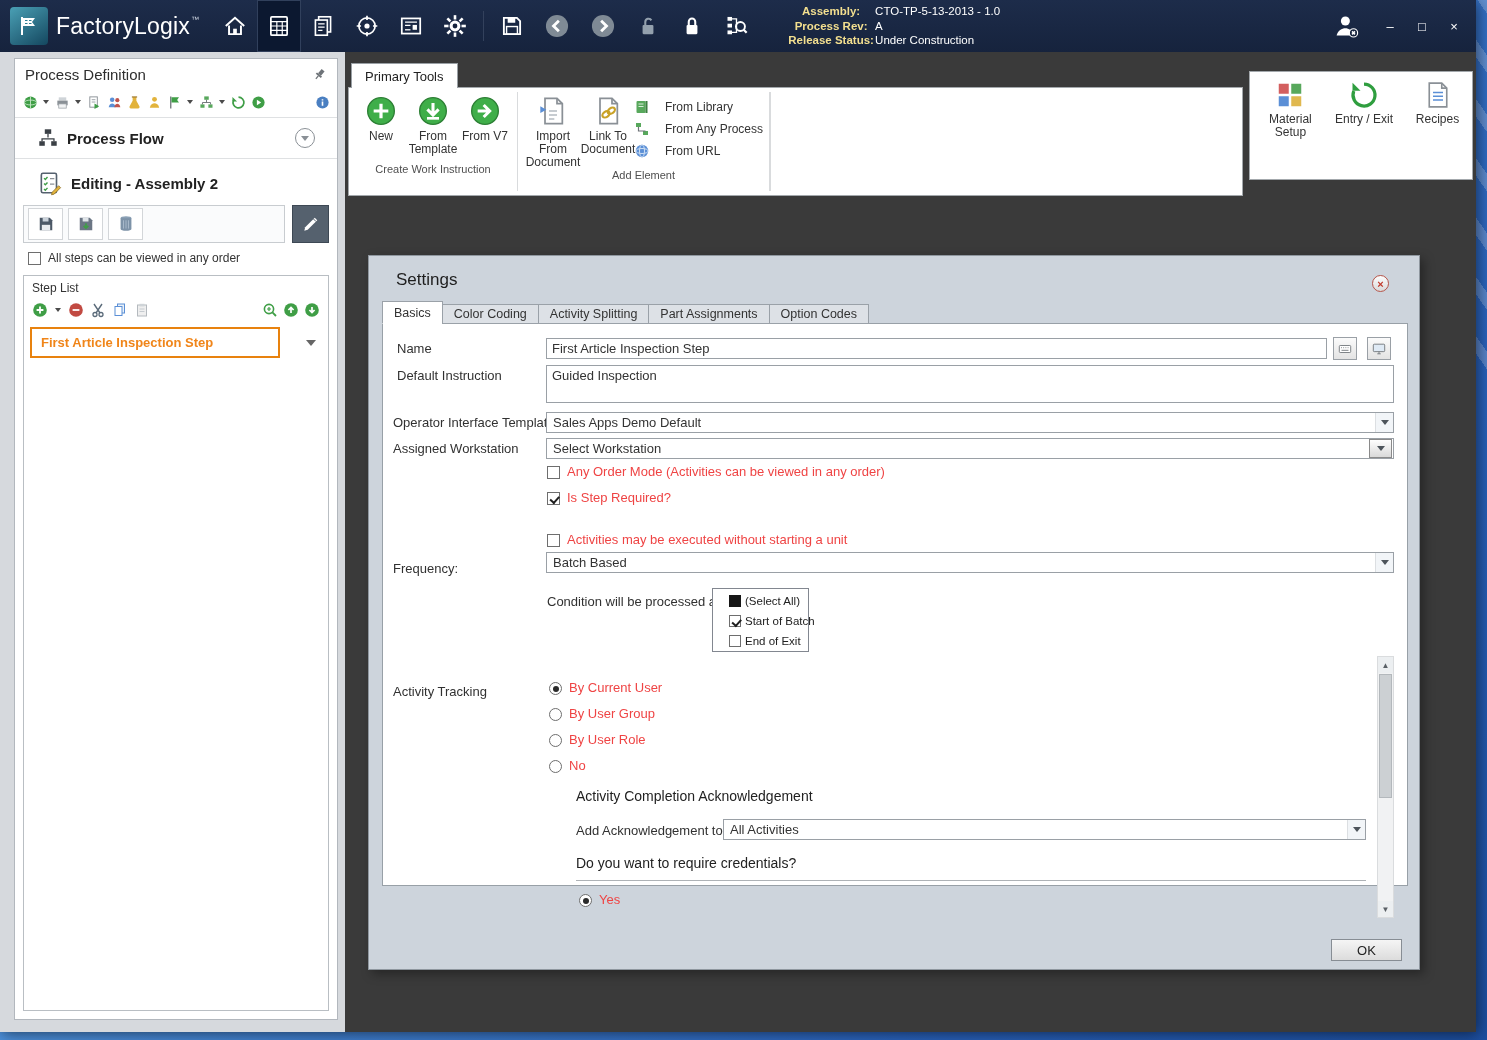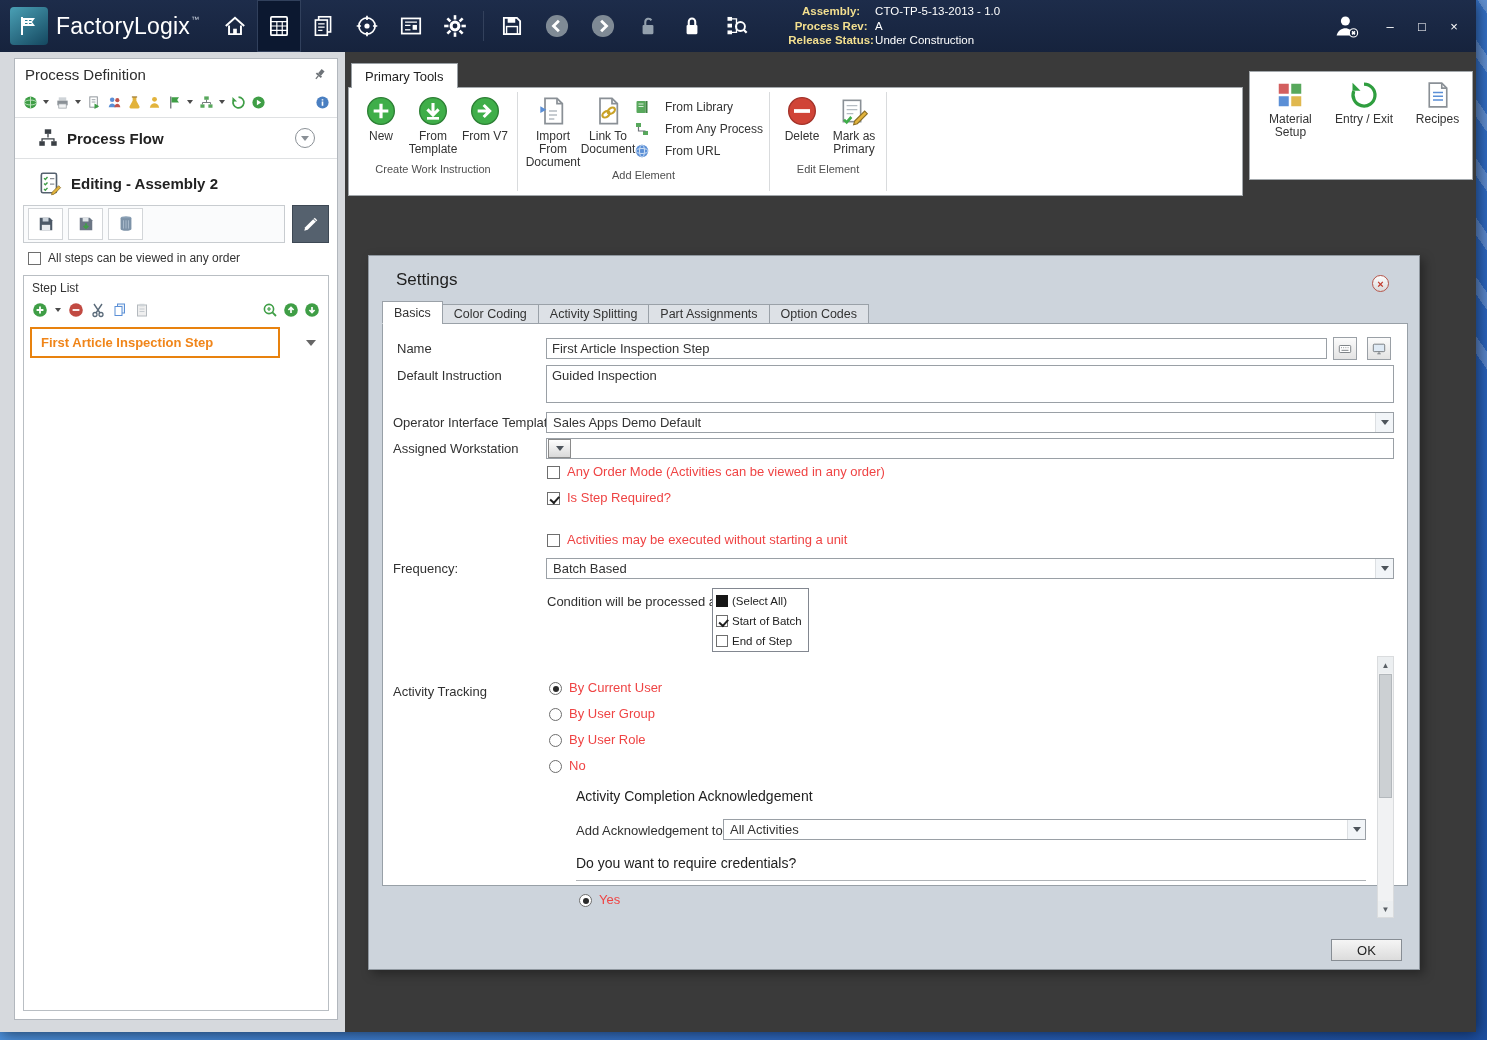--- a/index.html
+++ b/index.html
@@ -91,21 +91,21 @@
   .combo .chev{width:17px;align-self:stretch;display:flex;align-items:center;justify-content:center;background:#f2f5f8;border-left:1px solid #dcdfe2;}
   .tri{width:0;height:0;border-left:4px solid transparent;border-right:4px solid transparent;border-top:5px solid #4d545b;}
   .btn3d{width:23px;height:19px;margin:0 1px;background:linear-gradient(#fefefe,#d9d9d9);border:1px solid #8a8a8a;display:flex;align-items:center;justify-content:center;box-sizing:border-box;}
   .mini-btn{position:absolute;width:24px;height:23px;background:linear-gradient(#fbfbfb,#e3e3e3);border:1px solid #9aa0a6;display:flex;align-items:center;justify-content:center;box-sizing:border-box;}
   .cb{width:13px;height:13px;border:1px solid #6e6e6e;background:#fff;box-sizing:border-box;position:relative;flex:0 0 auto;}
   .cb.checked::after{content:"";position:absolute;left:1.5px;top:2.5px;width:7px;height:3.5px;border-left:2px solid #1f1f1f;border-bottom:2px solid #1f1f1f;transform:rotate(-48deg);}
   .cb.filled{background:#161616;border-color:#161616;}
   .cbrow{position:absolute;display:flex;align-items:flex-end;gap:7px;font-size:13px;color:#ef4444;}
   .rd{width:13px;height:13px;border:1px solid #6e6e6e;border-radius:50%;background:#fff;box-sizing:border-box;position:relative;flex:0 0 auto;}
   .rd.sel::after{content:"";position:absolute;left:2.5px;top:2.5px;width:6px;height:6px;border-radius:50%;background:#2a2a2a;}
-  .listbox{position:absolute;background:#fff;border:1px solid #828790;box-sizing:border-box;padding:2px 3px;}
+  .listbox{position:absolute;background:#fff;border:1px solid #828790;box-sizing:border-box;padding:2px 16px;}
   .lb-item{display:flex;align-items:center;gap:4px;height:20px;font-size:11.5px;color:#222;white-space:nowrap;}
   .lb-item .cb{width:12px;height:12px;}
   .section-line{position:absolute;height:1px;background:#aeb2b6;}
   .vscroll{position:absolute;width:17px;background:#f1f2f3;border:1px solid #dadcde;box-sizing:border-box;}
   .vs-arrow{height:16px;display:flex;align-items:center;justify-content:center;font-size:8px;color:#5a6066;background:#eceff1;}
   .vs-thumb{position:absolute;left:1px;right:1px;top:17px;height:124px;background:#ccd0d3;border:1px solid #b3b8bc;box-sizing:border-box;}
   .ok-btn{position:absolute;right:17px;bottom:8px;width:71px;height:22px;background:linear-gradient(#f5f5f5,#dcdcdc);border:1px solid #878d94;display:flex;align-items:center;justify-content:center;font-size:13px;color:#222;box-sizing:border-box;}
   .bigtext{font-size:14px;color:#222;}
 </style>
 </head>
@@ -553,41 +553,20 @@
                         <ellipse cx="8" cy="8" rx="2.5" ry="6.2" fill="none" stroke="#cfe0f4"></ellipse>
                       </svg>
                   <span>From URL</span>
                 </div>
               </div>
             </div>
             <div class="rb-caption">Add Element</div>
           </div>
           <div class="rb-sep"></div>
 
-          <div class="rb-group">
-            <div class="rb-items">
-              <div class="rb-big">
-                <svg width="32" height="32" viewBox="0 0 24 24">
-                      <circle cx="12" cy="12" r="10" fill="#d04437" stroke="#a33229"></circle>
-                      <rect x="6" y="10.6" width="12" height="2.8" fill="#fff"></rect>
-                    </svg>
-                <span>Delete</span>
-              </div>
-              <div class="rb-big">
-                <svg width="32" height="32" viewBox="0 0 24 24">
-                      <rect x="4" y="4" width="13" height="16" fill="#fff" stroke="#8a9096" stroke-width="1.2"></rect>
-                      <path d="M6.5 8h8M6.5 11h8M6.5 14h5" stroke="#b5bcc2"></path>
-                      <path d="M12.5 19.5 20 12l2 2-7.5 7.5-2.8.8z" fill="#e2b33c" stroke="#8a6d24" stroke-width=".8"></path>
-                      <path d="M4.5 18.5l2 2 3.5-4" fill="none" stroke="#3fae49" stroke-width="2"></path>
-                    </svg>
-                <span>Mark as Primary</span>
-              </div>
-            </div>
-            <div class="rb-caption">Edit Element</div>
-          </div>
           <div class="rb-sep"></div>
         </div>
       </div>
 
       <div class="ribbon-right">
         <div class="rb-big">
           <svg width="30" height="30" viewBox="0 0 24 24">
                 <rect x="3" y="3" width="8" height="8" fill="#d35f5f"></rect>
                 <rect x="13" y="3" width="8" height="8" fill="#58a85c"></rect>
                 <rect x="3" y="13" width="8" height="8" fill="#5b8fd6"></rect>
@@ -647,59 +626,60 @@
           <span class="flabel" style="left:10px;top:91px">Operator Interface Template</span>
           <div class="combo" style="left:163px;top:88px;width:848px">
             <span class="ctext">Sales Apps Demo Default</span>
             <span class="chev">
                   <span class="tri"></span>
                 </span>
           </div>
 
           <span class="flabel" style="left:10px;top:117px">Assigned Workstation</span>
           <div class="combo" style="left:163px;top:114px;width:848px">
+            <span class="ctext">Select Workstation</span>
             <span class="btn3d">
                   <span class="tri"></span>
                 </span>
           </div>
 
           <div class="cbrow" style="left:164px;top:140px">
             <span class="cb"></span>
             <span>Any Order Mode (Activities can be viewed in any order)</span>
           </div>
           <div class="cbrow" style="left:164px;top:166px">
             <span class="cb checked"></span>
             <span>Is Step Required?</span>
           </div>
           <div class="cbrow" style="left:164px;top:208px">
             <span class="cb"></span>
             <span>Activities may be executed without starting a unit</span>
           </div>
 
           <span class="flabel" style="left:10px;top:237px">Frequency:</span>
-          <div class="combo" style="left:163px;top:234px;width:848px">
+          <div class="combo" style="left:163px;top:228px;width:848px">
             <span class="ctext">Batch Based</span>
             <span class="chev">
                   <span class="tri"></span>
                 </span>
           </div>
 
           <span class="flabel" style="left:164px;top:270px">Condition will be processed at</span>
           <div class="listbox" style="left:329px;top:264px;width:97px;height:64px">
             <div class="lb-item">
                   <span class="cb filled"></span>
                   <span>(Select All)</span>
                 </div>
             <div class="lb-item">
                   <span class="cb checked"></span>
                   <span>Start of Batch</span>
                 </div>
             <div class="lb-item">
                   <span class="cb"></span>
-                  <span>End of Step</span>
+                  <span>End of Exit</span>
                 </div>
           </div>
 
           <span class="flabel" style="left:10px;top:360px">Activity Tracking</span>
           <div class="cbrow" style="left:166px;top:356px">
             <span class="rd sel"></span>
             <span>By Current User</span>
           </div>
           <div class="cbrow" style="left:166px;top:382px">
             <span class="rd"></span>

